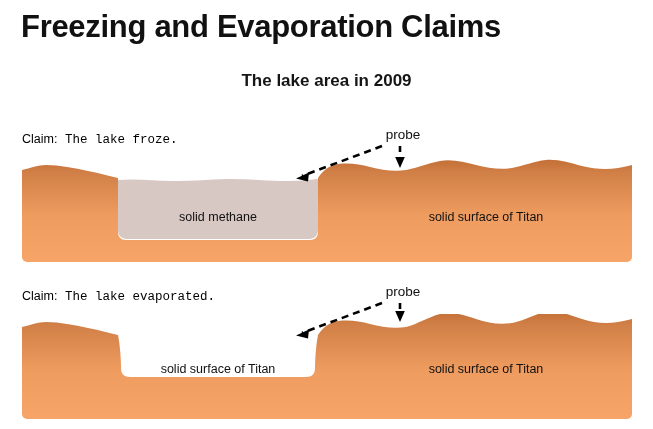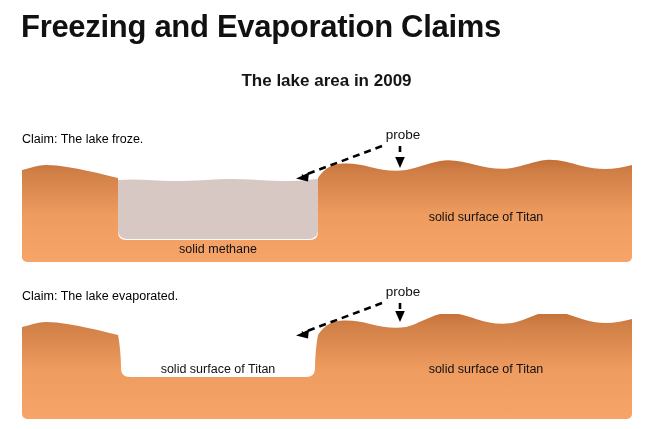--- a/index.html
+++ b/index.html
@@ -55,21 +55,21 @@
 
   .claim {
     position: absolute;
     left: 22px;
     top: 22px;
     font-size: 12.5px;
     color: #000000;
     white-space: nowrap;
   }
   .claim .claim-key { font-weight: normal; }
-  .claim .claim-text { font-weight: normal; }
+  .claim .claim-text { font-weight: normal; font-family: Liberation Mono, monospace; }
 
   .scene { position: absolute; left: 0; top: 0; width: 653px; height: 155px; }
 
   .lbl {
     position: absolute;
     font-size: 12.5px;
     color: #111111;
     white-space: nowrap;
     pointer-events: none;
   }
@@ -142,21 +142,21 @@
         <line x1="382" y1="36" x2="302" y2="66" stroke="#000000" stroke-width="2.6" stroke-dasharray="7,5" stroke-linecap="butt"></line>
         <polygon points="296,68.5 309,62.5 308,71.5" fill="#000000"></polygon>
       </g>
 
       <g>
         <line x1="400" y1="36" x2="400" y2="48" stroke="#000000" stroke-width="2.6" stroke-dasharray="6,5" stroke-linecap="butt"></line>
         <polygon points="400,58 395.2,47 404.8,47" fill="#000000"></polygon>
       </g>
     </svg>
 
-    <div class="lbl" style="left:218px; top:100px; transform:translateX(-50%);margin-top:32px;">solid methane</div>
+    <div class="lbl" style="left:218px; top:100px; transform:translateX(-50%);">solid methane</div>
     <div class="lbl" style="left:486px; top:100px; transform:translateX(-50%);">solid surface of Titan</div>
   </div>
 
   <div class="panel" id="panel-evaporated">
 
     <div class="claim">
       <span class="claim-key">Claim:</span><span class="claim-text"> The lake evaporated.</span>
     </div>
 
     <svg class="scene" viewBox="0 0 653 155" width="653" height="155">

